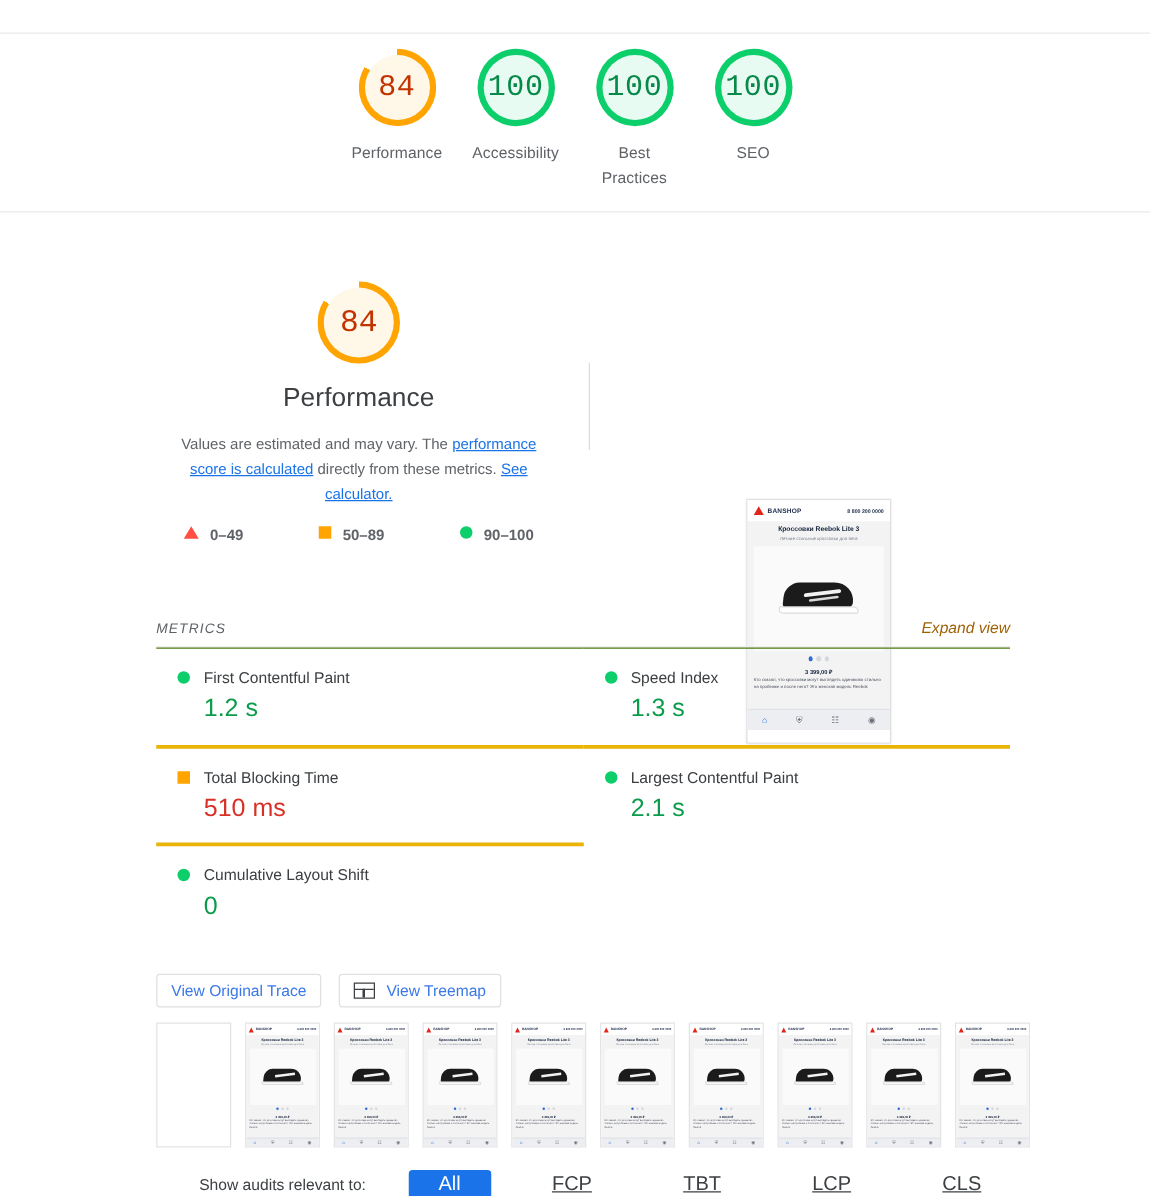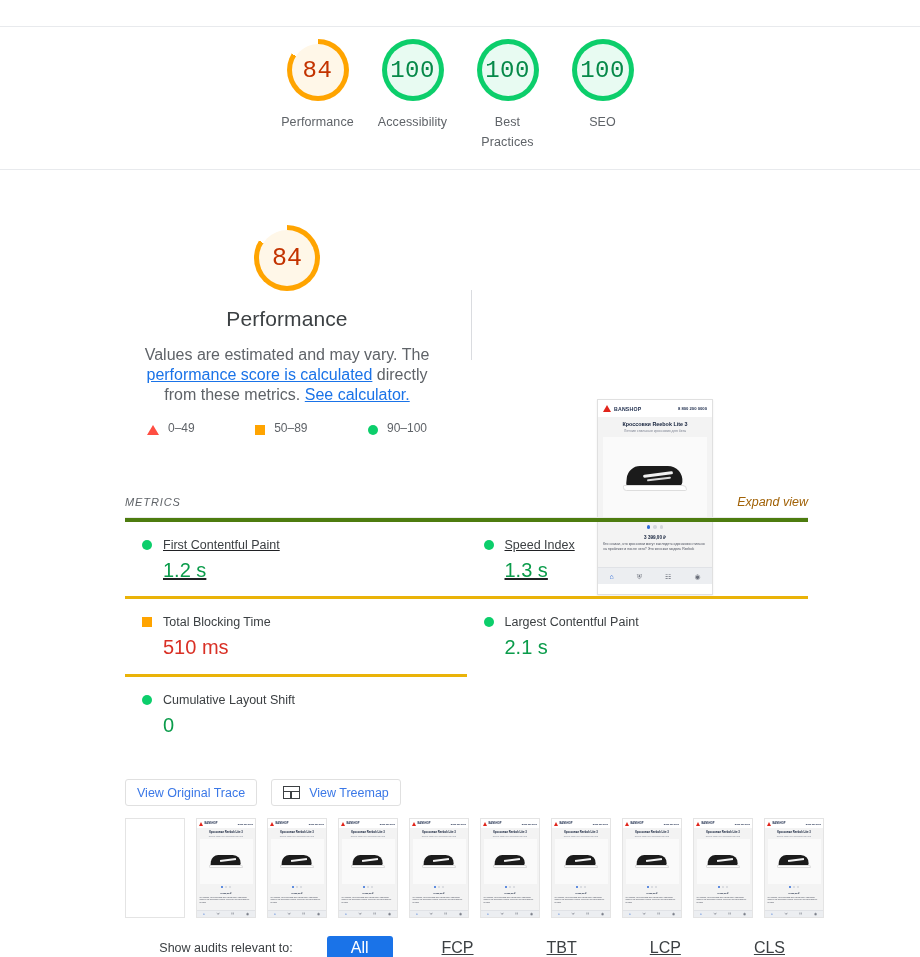--- a/index.html
+++ b/index.html
@@ -91,30 +91,30 @@
   .gauge-lg .num {
     position:relative; z-index:2; font-size:25px; color:#c33300;
     font-family:"Liberation Mono", monospace;
   }
   .hero-title {
     margin-top:16px; font-size:21px; color:#3c4043; font-weight:400;
     letter-spacing:.1px;
   }
   .hero-desc {
     margin-top:14px; width:312px; text-align:center;
-    font-size:16px; line-height:20px; color:#5f6368;
+    font-size:12px; line-height:20px; color:#5f6368;
   }
   .hero-desc a { color:#1a73e8; text-decoration:underline; }
 
   .legend {
     margin-top:16px; width:312px;
     display:flex; justify-content:space-between; align-items:center;
     padding:0 16px;
   }
-  .legend-item { display:flex; align-items:flex-end; gap:9px; }
+  .legend-item { display:flex; align-items:flex-start; gap:9px;font-weight:bold; }
   .legend-item .lbl { font-size:12px; color:#5f6368; }
   .ic-tri {
     width:0; height:0; border-left:6px solid transparent;
     border-right:6px solid transparent; border-bottom:10px solid #ff4e42;
   }
   .ic-sq { width:10px; height:10px; background:#ffa400; }
   .ic-cir { width:10px; height:10px; border-radius:50%; background:#0cce6b; }
 
   .hero-divider {
     position:absolute; left:471px; top:120px; width:1px; height:70px;
@@ -187,21 +187,21 @@
   .expand-view { font-size:12.5px; color:#a16207; cursor:pointer; }
 
   .metrics-grid {
     position:absolute; left:125px; top:58px; width:683px;
     display:grid; grid-template-columns:1fr 1fr;
   }
   .metric {
     padding:16px 0 14px 17px; border-top:3px solid #eab308;
     min-height:78px;
   }
-  .metric:nth-child(1), .metric:nth-child(2) { border-top:4px solid #4d7c0f;text-decoration:underline; }
+  .metric:nth-child(1), .metric:nth-child(2) { border-top:1px solid #4d7c0f; }
   .metric-row { display:flex; align-items:center; gap:11px; }
   .m-ic-cir { width:10px; height:10px; border-radius:50%; background:#0cce6b; flex:none; }
   .m-ic-sq { width:10px; height:10px; background:#ffa400; flex:none; }
   .metric-name { font-size:12.5px; color:#3c4043; }
   .metric-value {
     margin-top:7px; margin-left:21px;
     font-size:20px; font-family:"Liberation Sans", sans-serif; font-weight:400;
   }
   .v-green { color:#0b9c4b; }
   .v-orange { color:#d93025; }

